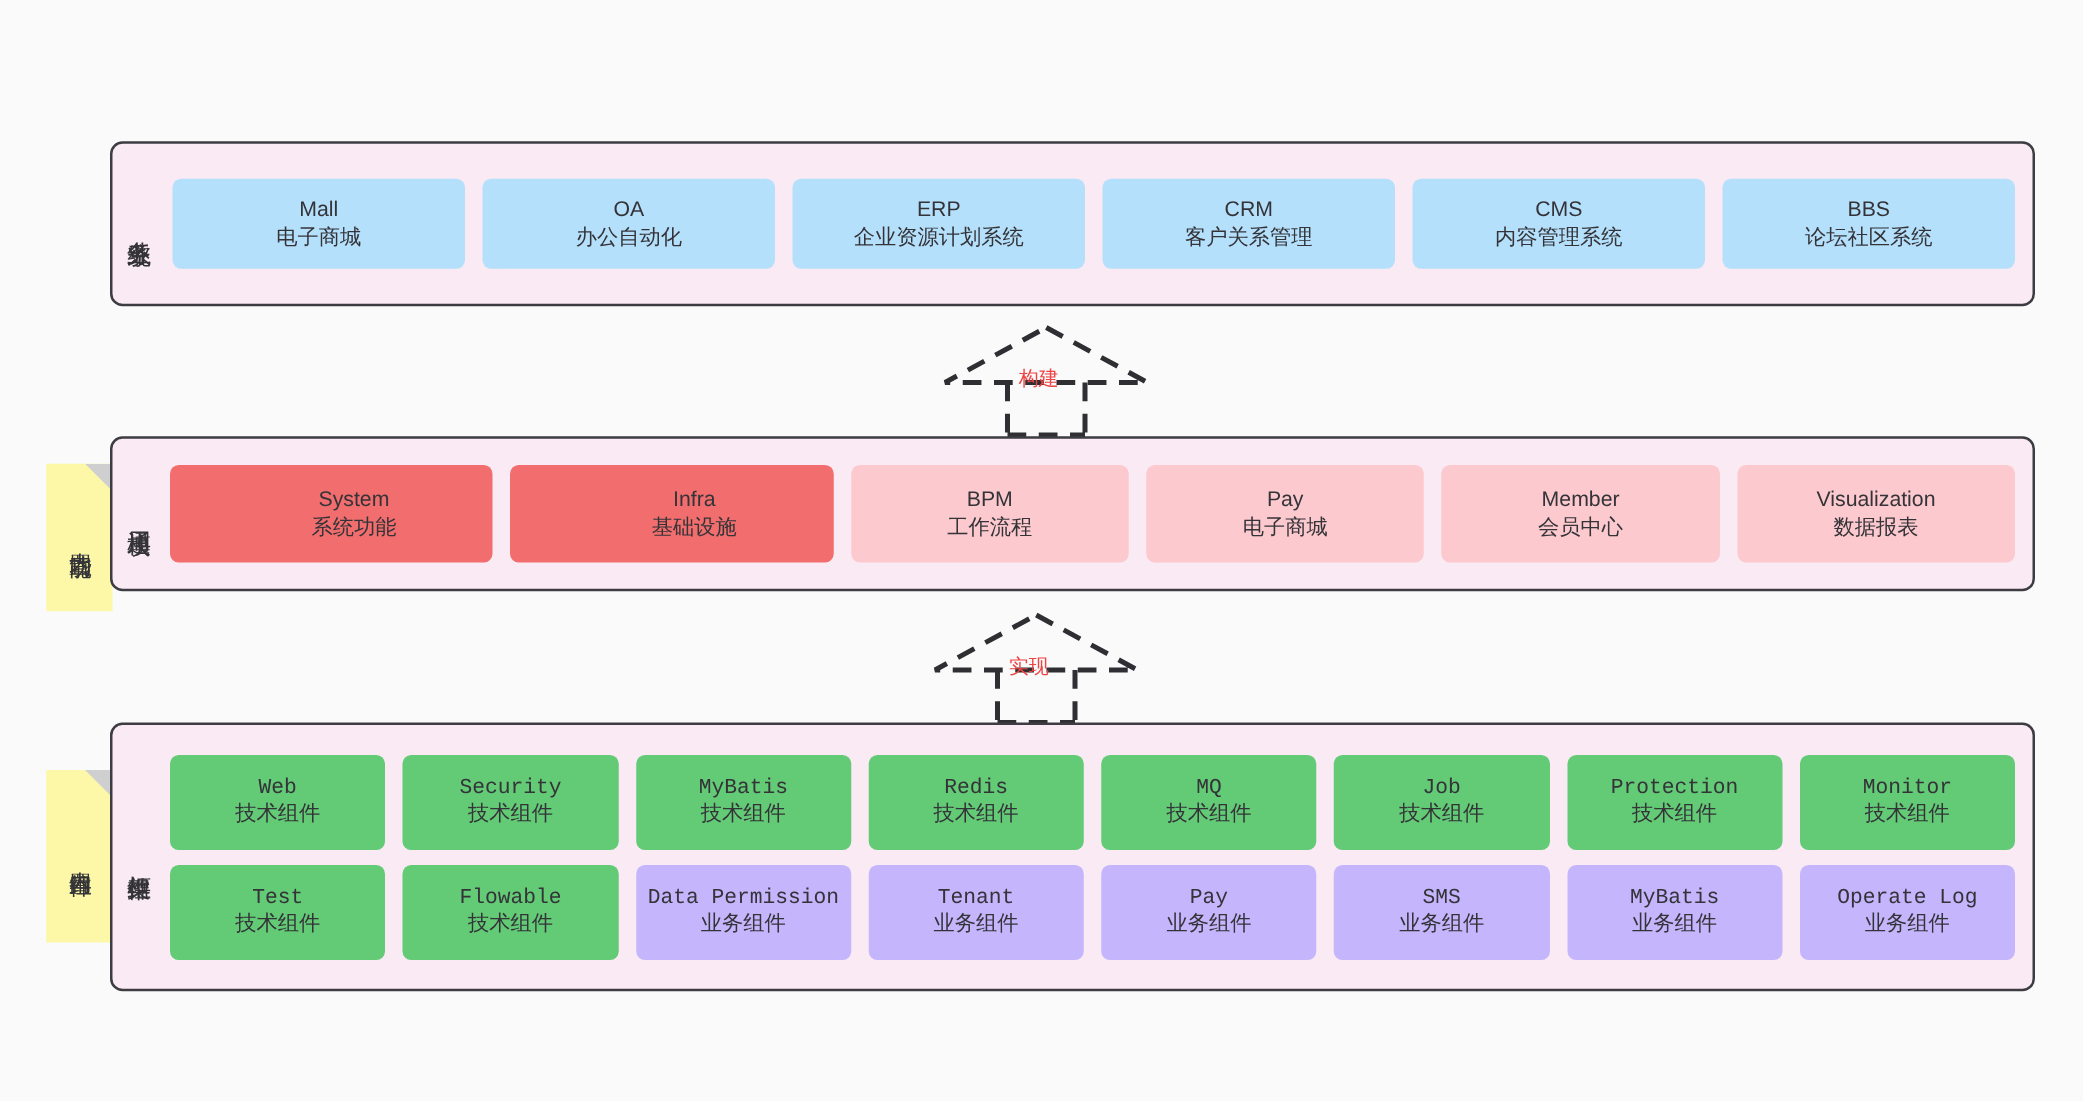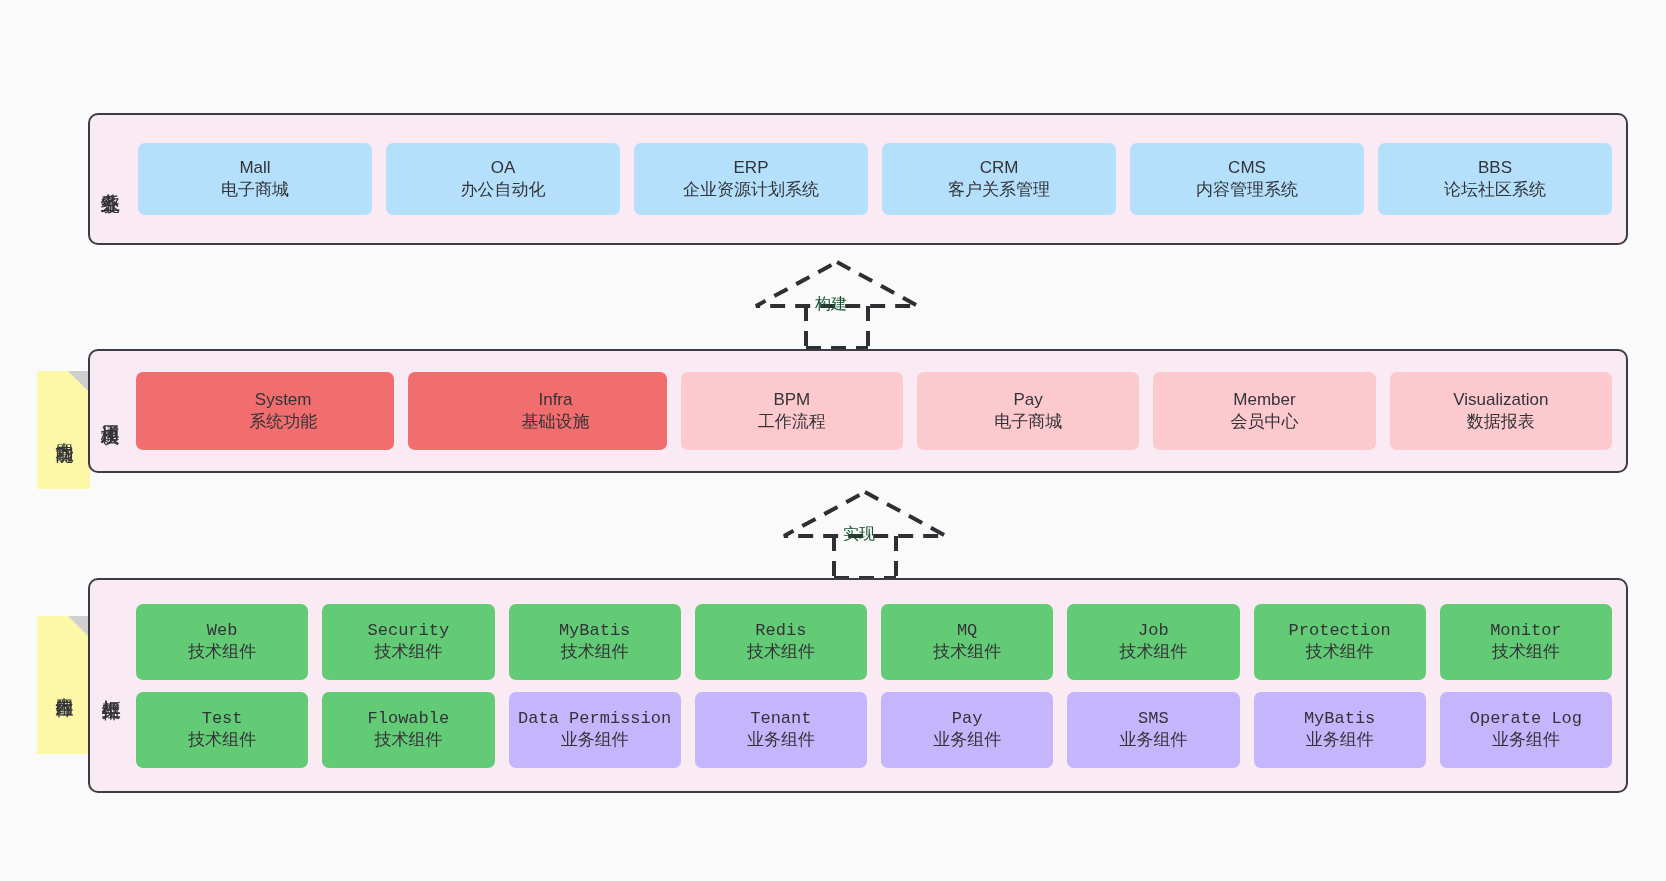--- a/index.html
+++ b/index.html
@@ -131,28 +131,28 @@
   #note-frame  { left: 37px; top: 616px; width: 53px; height: 138px; }
 
   
   .arrow-wrap {
     position: absolute;
   }
   .arrow-wrap svg { display: block; }
   .arrow-label {
     position: absolute;
     font-size: 16px;
-    color: #14532d;
+    color: #ef4444;
     background: transparent;
     white-space: nowrap;
     line-height: 1;
   }
   #arrow-build { left: 752px; top: 258px; width: 170px; height: 92px; }
   #arrow-build .arrow-label { left: 63px; top: 38px; }
-  #arrow-impl  { left: 780px; top: 488px; width: 170px; height: 92px; }
+  #arrow-impl  { left: 744px; top: 488px; width: 170px; height: 92px; }
   #arrow-impl  .arrow-label { left: 63px; top: 38px; }
 </style>
 </head>
 <body>
 
 <div id="canvas">
 
   <div class="layer" id="layer-business">
     <div class="layer-label">业务系统</div>
     <div class="cards">

